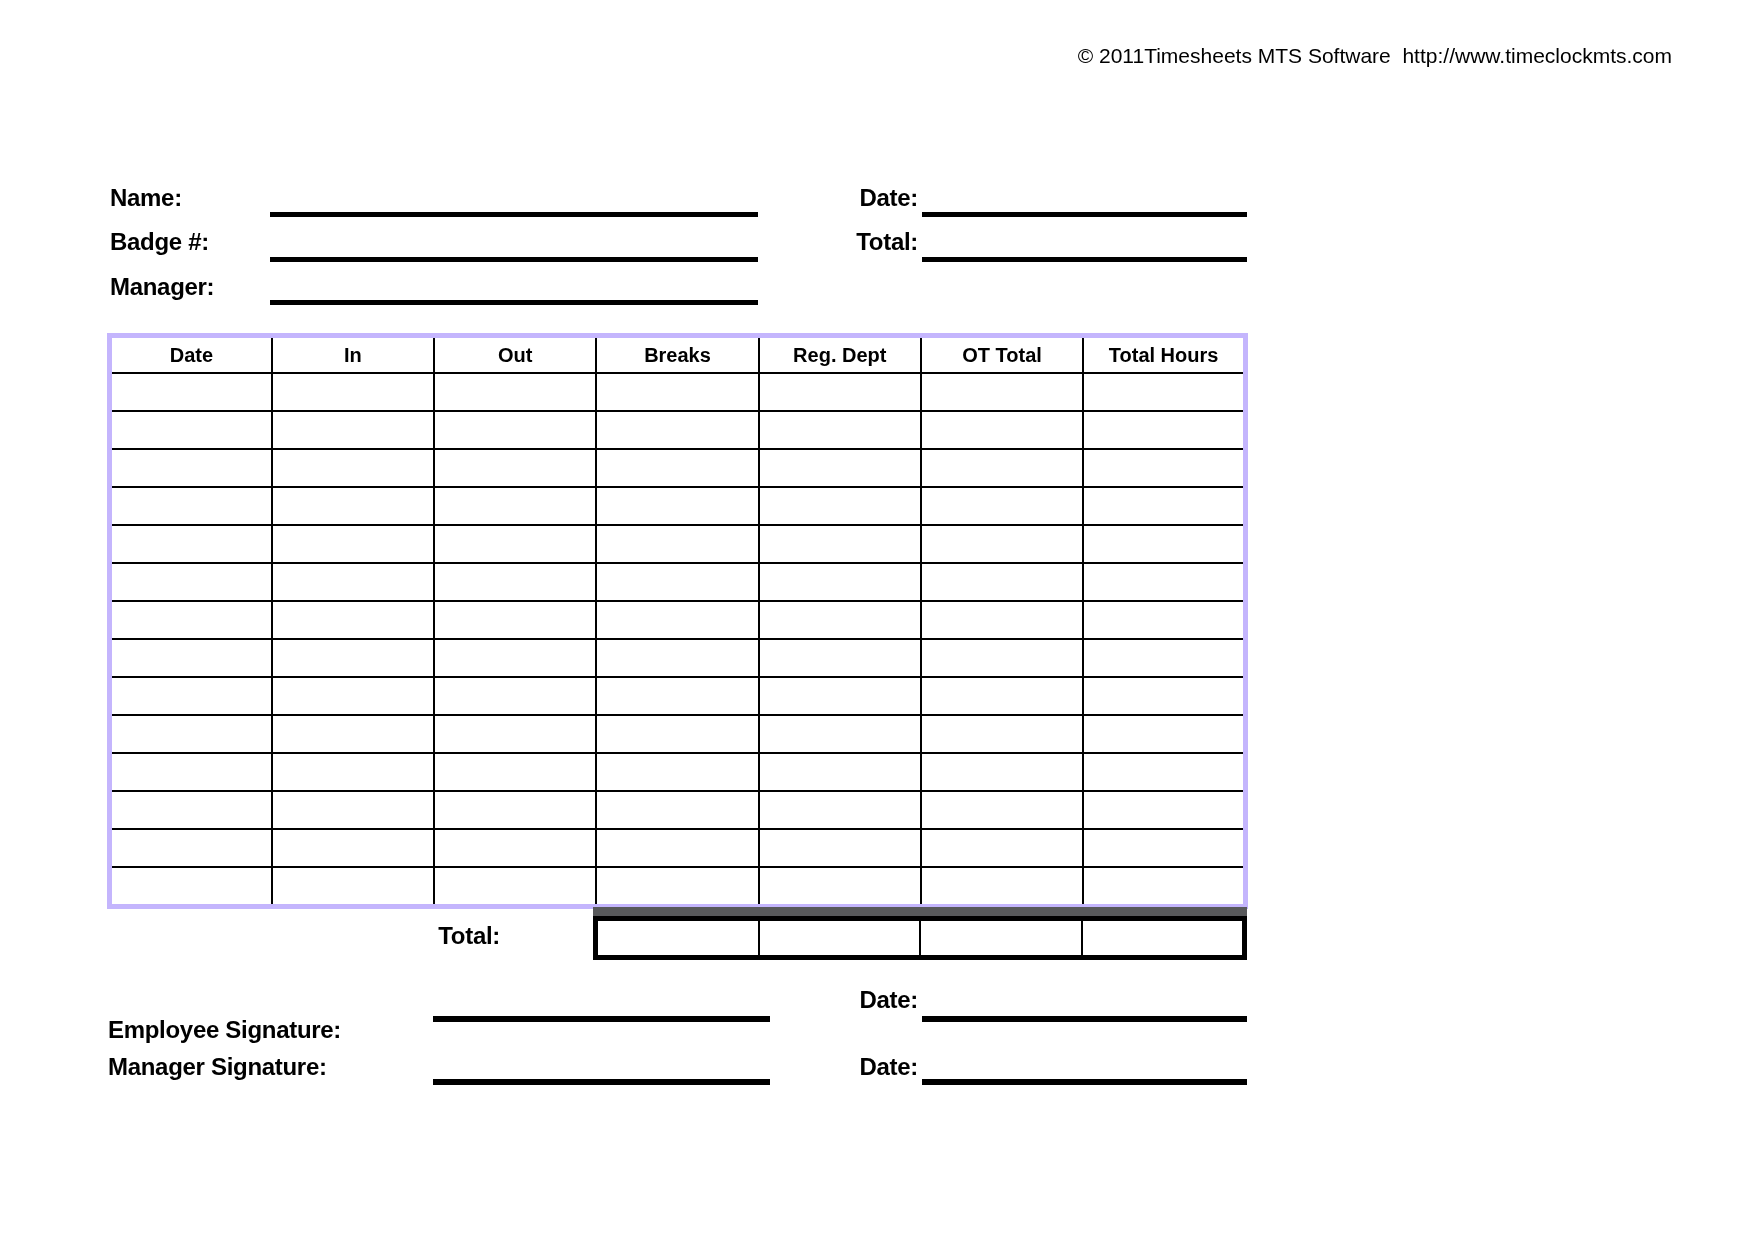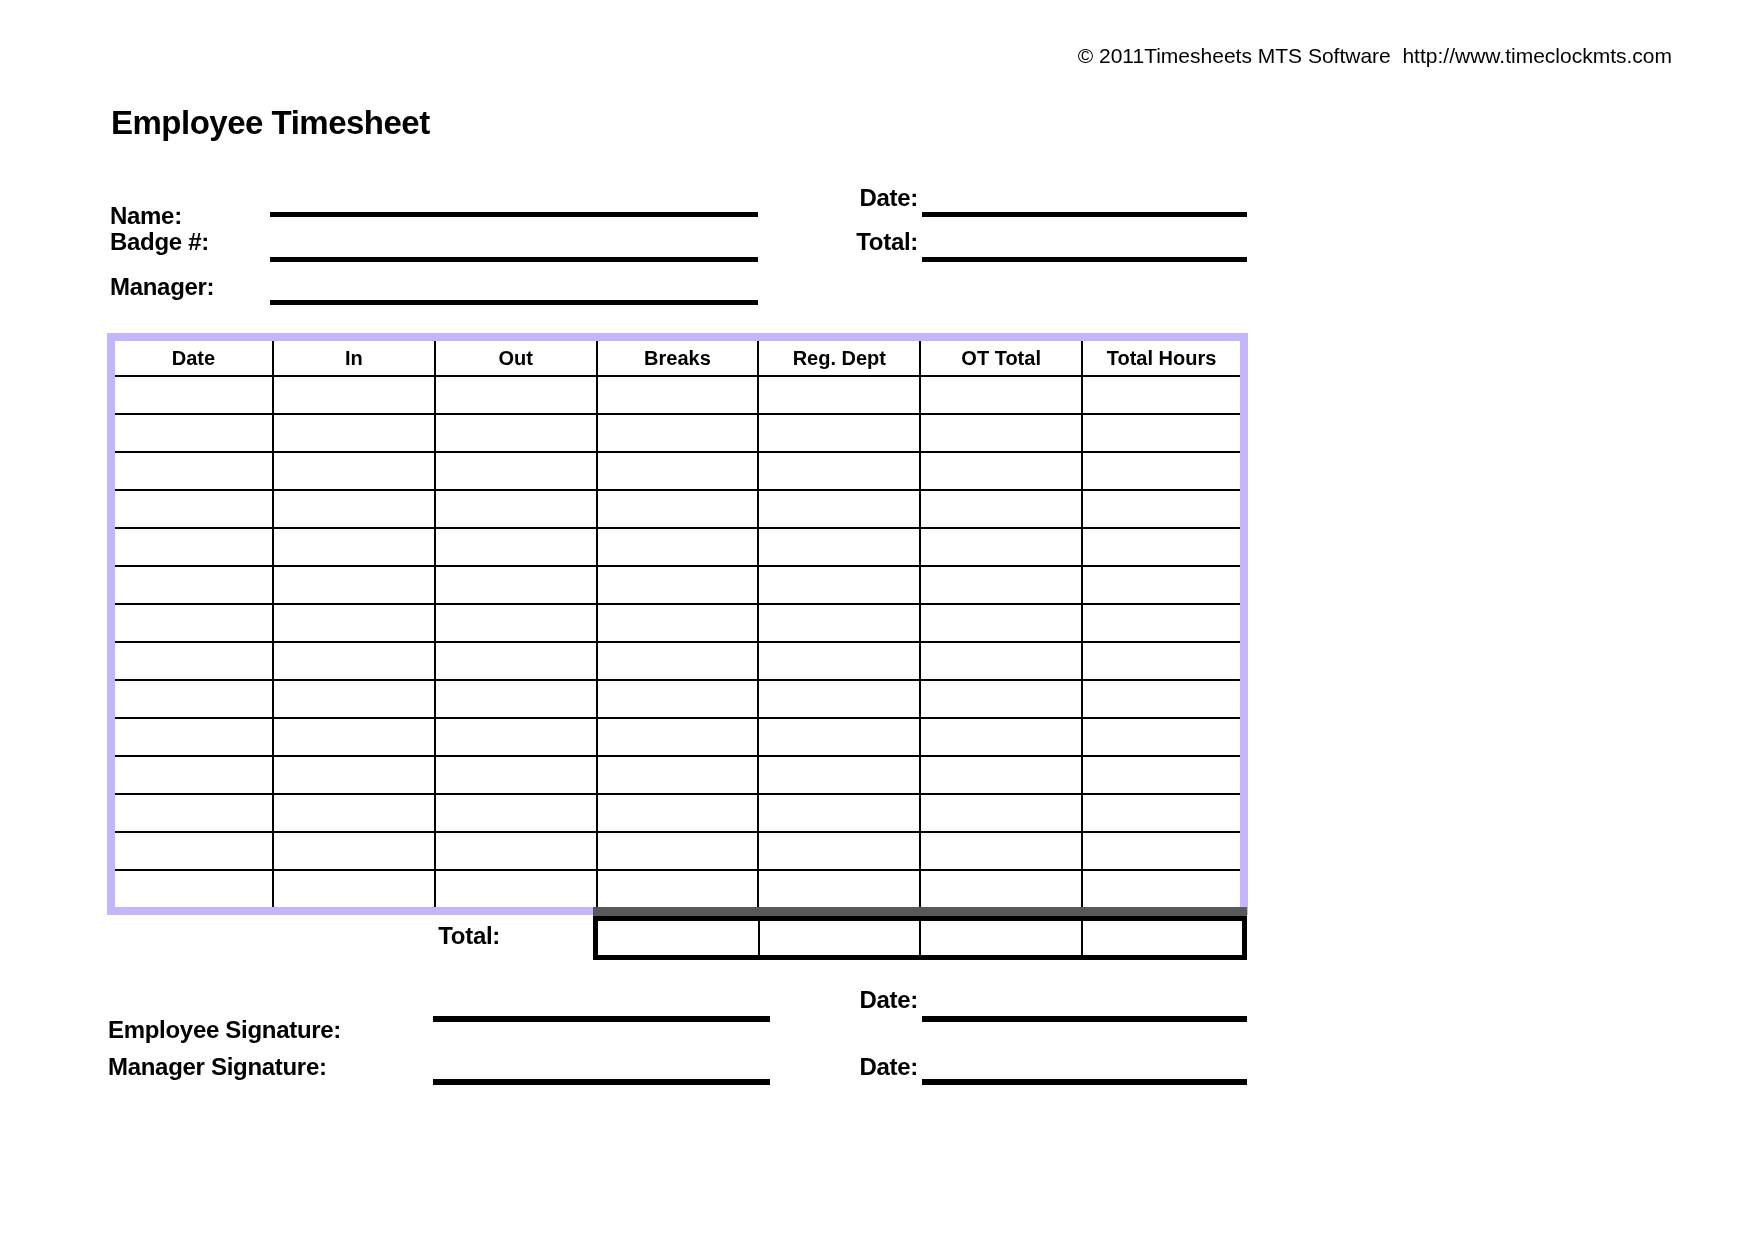--- a/index.html
+++ b/index.html
@@ -15,21 +15,21 @@
     font-size:33px;font-weight:bold;letter-spacing:-0.5px;color:#000;
   }
   .field-label{
     position:absolute;font-size:24px;font-weight:bold;letter-spacing:-0.3px;
   }
   .right-align{text-align:right;}
   .blank-line{position:absolute;height:5px;background:#000;}
   .sig-line{position:absolute;height:6px;background:#000;}
   .timesheet-table{
     position:absolute;left:107px;top:333px;width:1141px;
-    border-collapse:collapse;table-layout:fixed;border:8px solid #c4b5fd;
+    border-collapse:collapse;table-layout:fixed;border:5px solid #c4b5fd;
   }
   .timesheet-table th,.timesheet-table td{border:2px solid #000;padding:0;}
   .timesheet-table th{height:34px;font-size:20px;font-weight:bold;text-align:center;}
   .timesheet-table td{height:36px;background:#fff;}
   .gray-bar{
     position:absolute;left:593px;top:907px;width:654px;height:9px;background:#58595b;
   }
   .total-label{
     position:absolute;left:360px;top:922px;width:140px;text-align:right;
     font-size:24px;font-weight:bold;letter-spacing:-0.3px;
@@ -41,23 +41,22 @@
   .total-cell{flex:1 1 0;}
   .total-cell + .total-cell{border-left:2px solid #000;}
 </style>
 </head>
 <body>
 
 <div class="page">
 
   <div class="copyright">© 2011Timesheets MTS Software &nbsp;http://www.timeclockmts.com</div>
 
-  <h1 class="title">Employee Timesheet</h1>
-
-  <div class="field-label" style="left:110px;top:202px;">Name:</div>
+
+  <div class="field-label" style="left:110px;top:184px;">Name:</div>
   <div class="blank-line" style="left:270px;top:212px;width:488px;"></div>
 
   <div class="field-label" style="left:110px;top:228px;">Badge #:</div>
   <div class="blank-line" style="left:270px;top:257px;width:488px;"></div>
 
   <div class="field-label" style="left:110px;top:273px;">Manager:</div>
   <div class="blank-line" style="left:270px;top:300px;width:488px;"></div>
 
   <div class="field-label right-align" style="left:738px;top:184px;width:180px;">Date:</div>
   <div class="blank-line" style="left:922px;top:212px;width:325px;"></div>

